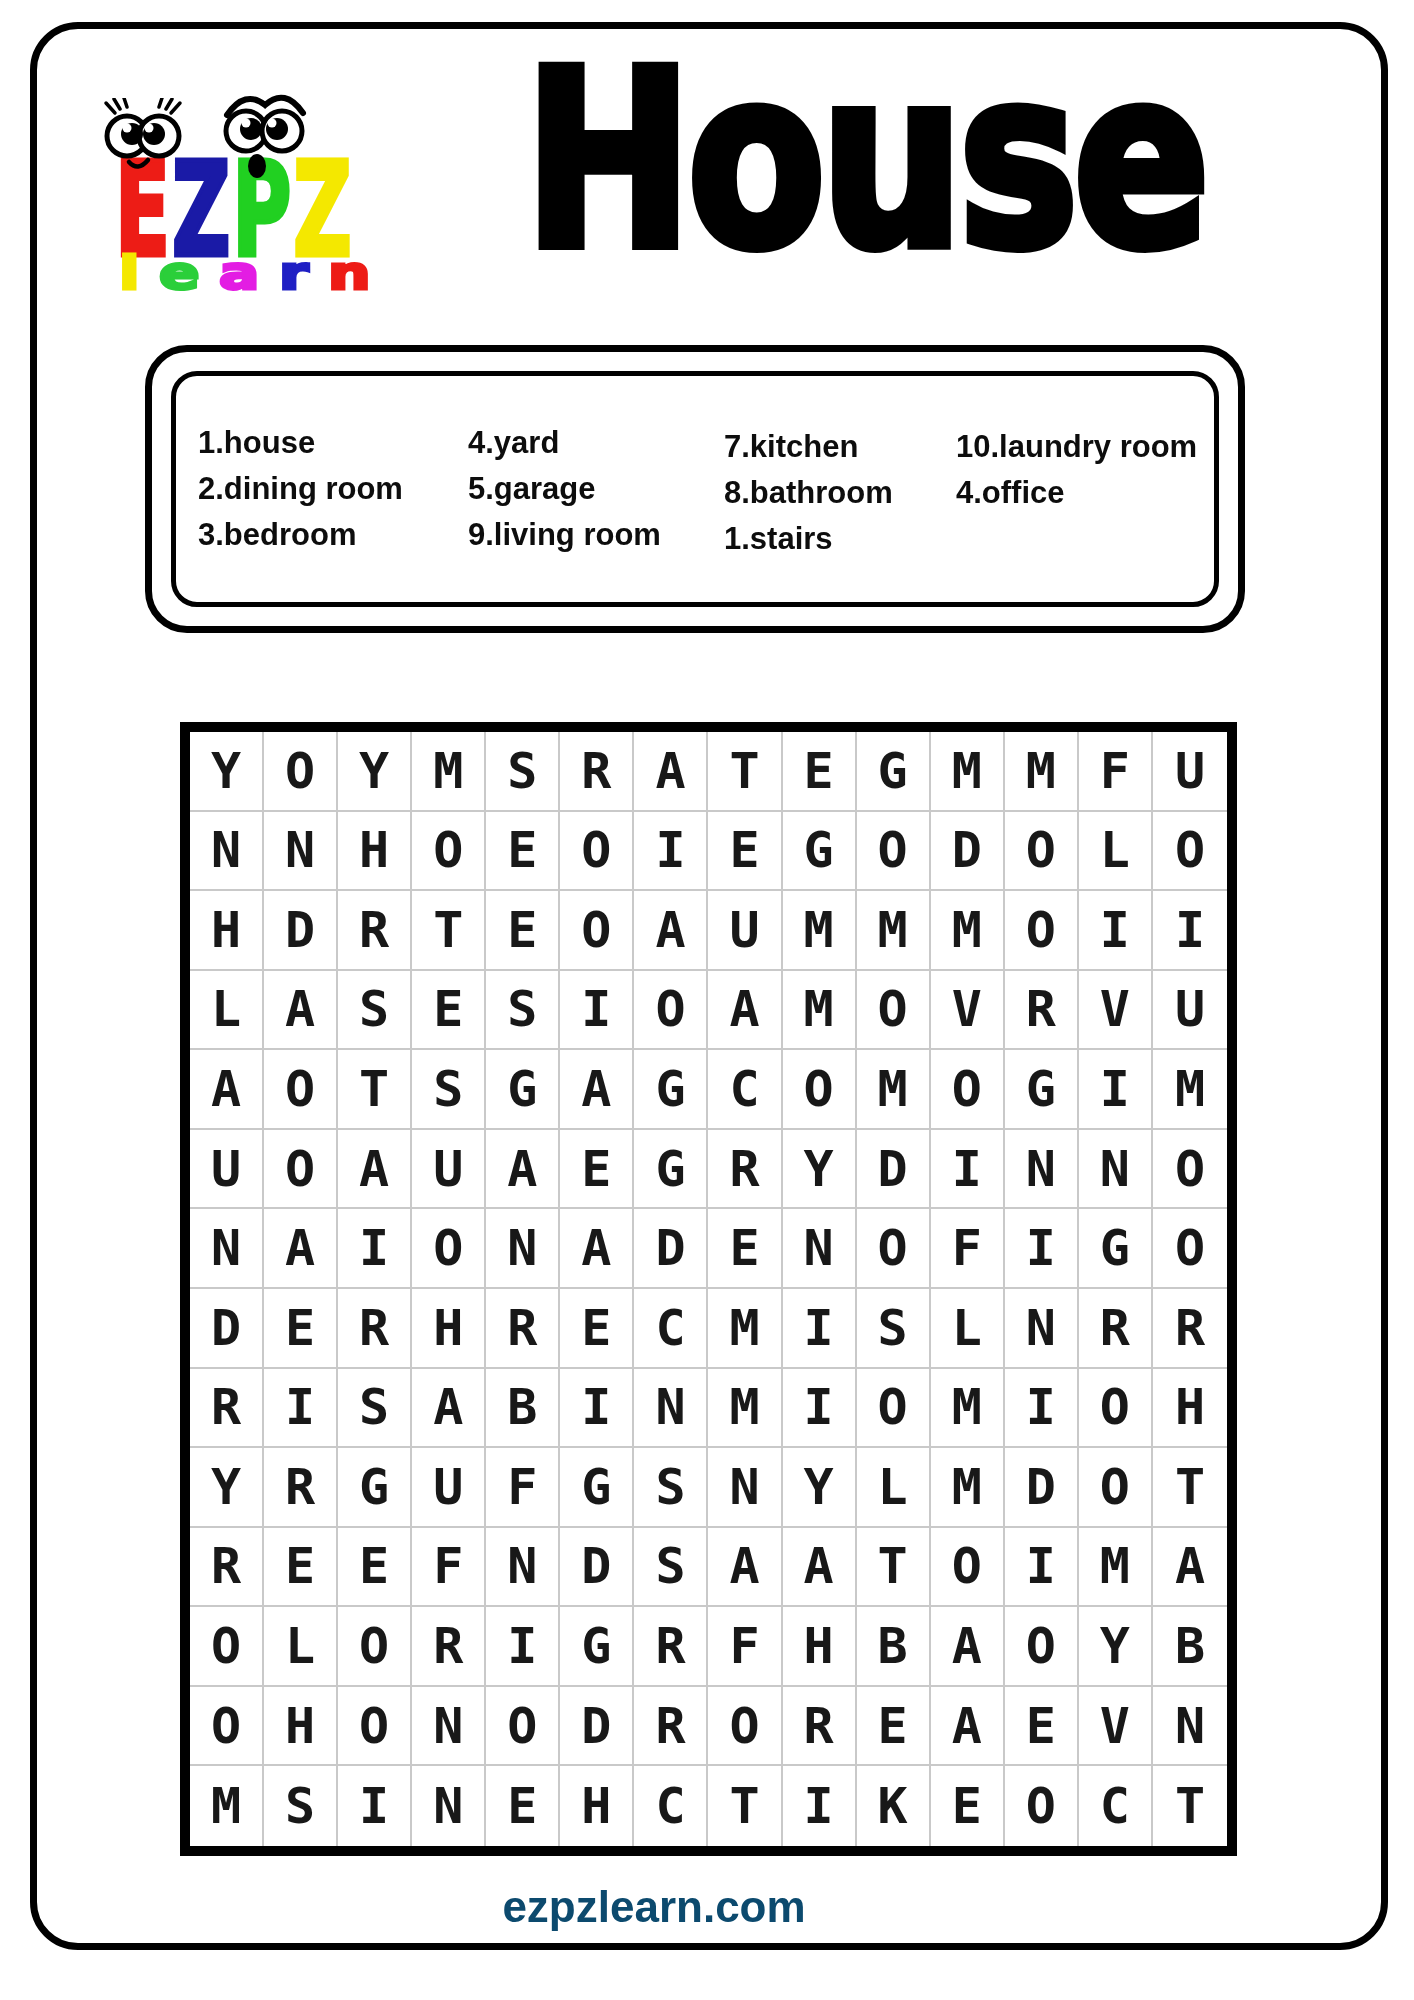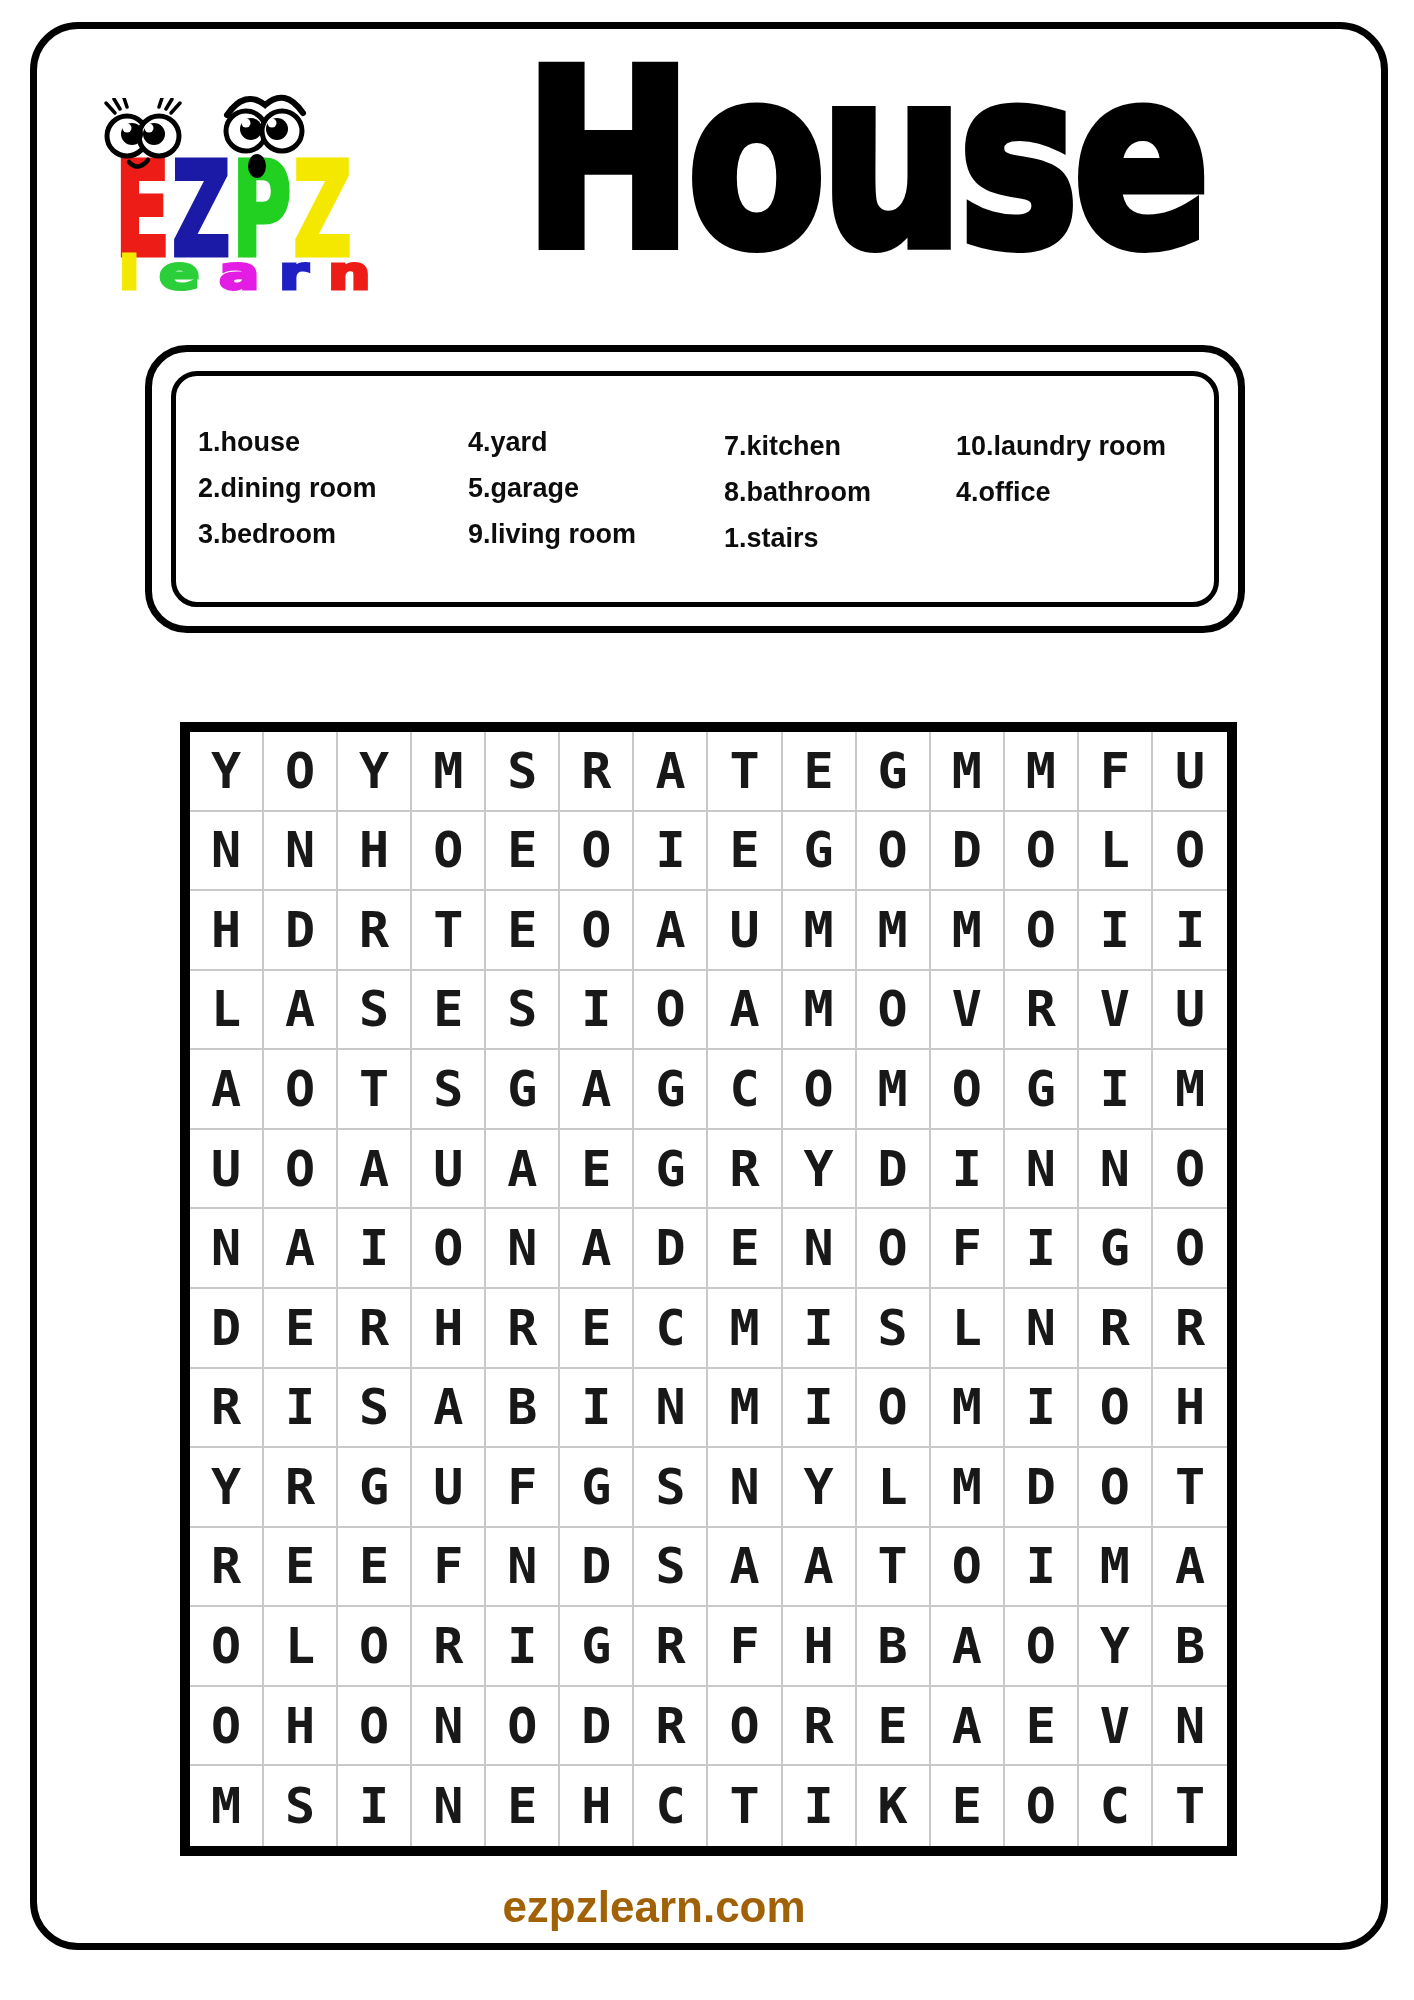--- a/index.html
+++ b/index.html
@@ -41,21 +41,21 @@
   .wordbox-outer{
     position:absolute;left:145px;top:345px;width:1100px;height:288px;
     border:7px solid #000;border-radius:42px;box-sizing:border-box;
   }
   .wordbox-inner{
     position:absolute;left:19px;top:19px;right:19px;bottom:19px;
     border:5px solid #000;border-radius:26px;
   }
   .wcol{
     position:absolute;top:48px;display:flex;flex-direction:column;gap:9px;
-    font-weight:bold;font-size:27px;line-height:37px;color:#0d0d0d;white-space:nowrap;
+    font-weight:bold;font-size:31px;line-height:37px;color:#0d0d0d;white-space:nowrap;
   }
   .wcol-0{left:22px;}
   .wcol-1{left:292px;}
   .wcol-2{left:548px;top:52px;}
   .wcol-3{left:780px;top:52px;}
   
   .gridbox{
     position:absolute;left:180px;top:722px;width:1057px;height:1134px;
     border:10px solid #000;box-sizing:border-box;background:#fff;
   }
@@ -67,21 +67,21 @@
     display:flex;align-items:center;justify-content:center;
     border-right:2px solid var(--grid-line);border-bottom:2px solid var(--grid-line);
     font-family:"DejaVu Sans Mono",monospace;font-weight:bold;font-size:50px;
     color:var(--letter-color);
   }
   .cell.last-col{border-right:none;}
   .cell.last-row{border-bottom:none;}
   
   .footer{
     position:absolute;left:0;top:1882px;width:1308px;text-align:center;
-    font-weight:bold;font-size:44px;color:#a16207;
+    font-weight:bold;font-size:44px;color:#0c4a6e;
   }
 </style>
 </head>
 <body style="--grid-line: #c9c9c9; --letter-color: #181818;">
 
 <div class="frame"></div>
 
 <div class="logo">
   <svg class="eyes eyes-left" width="80" height="78" viewBox="0 0 80 78">
     <g stroke="#000" stroke-width="3.5" stroke-linecap="round">

